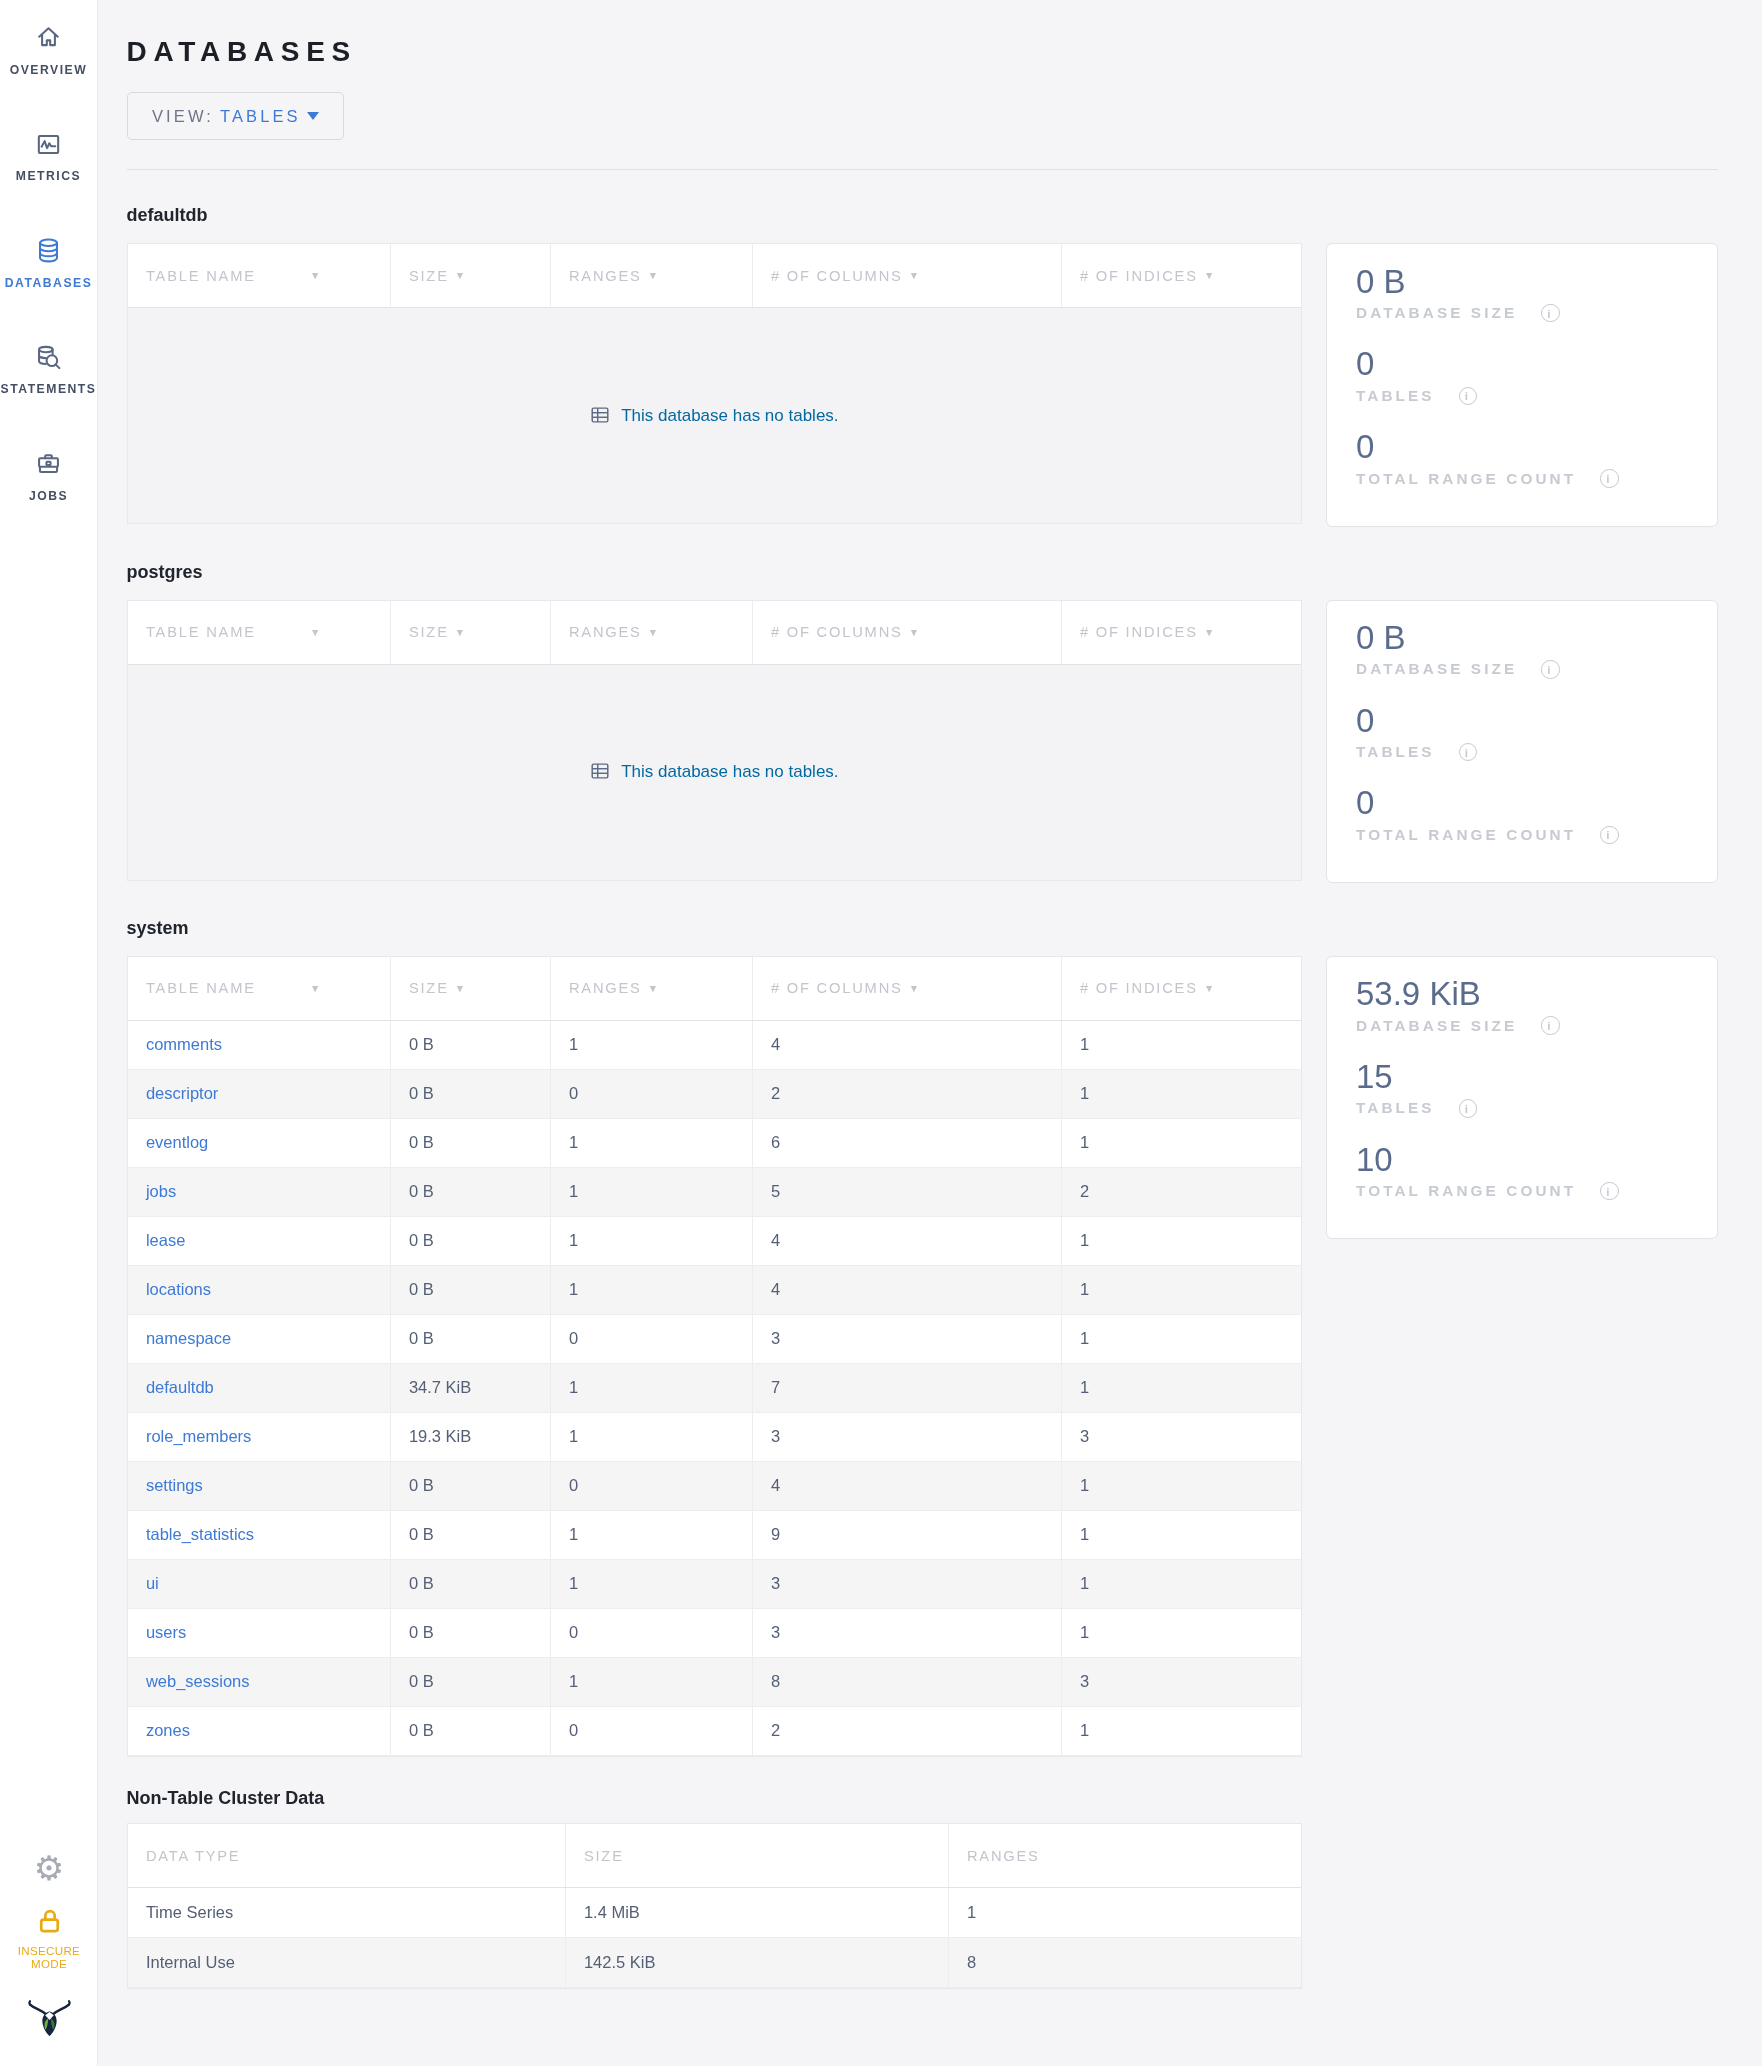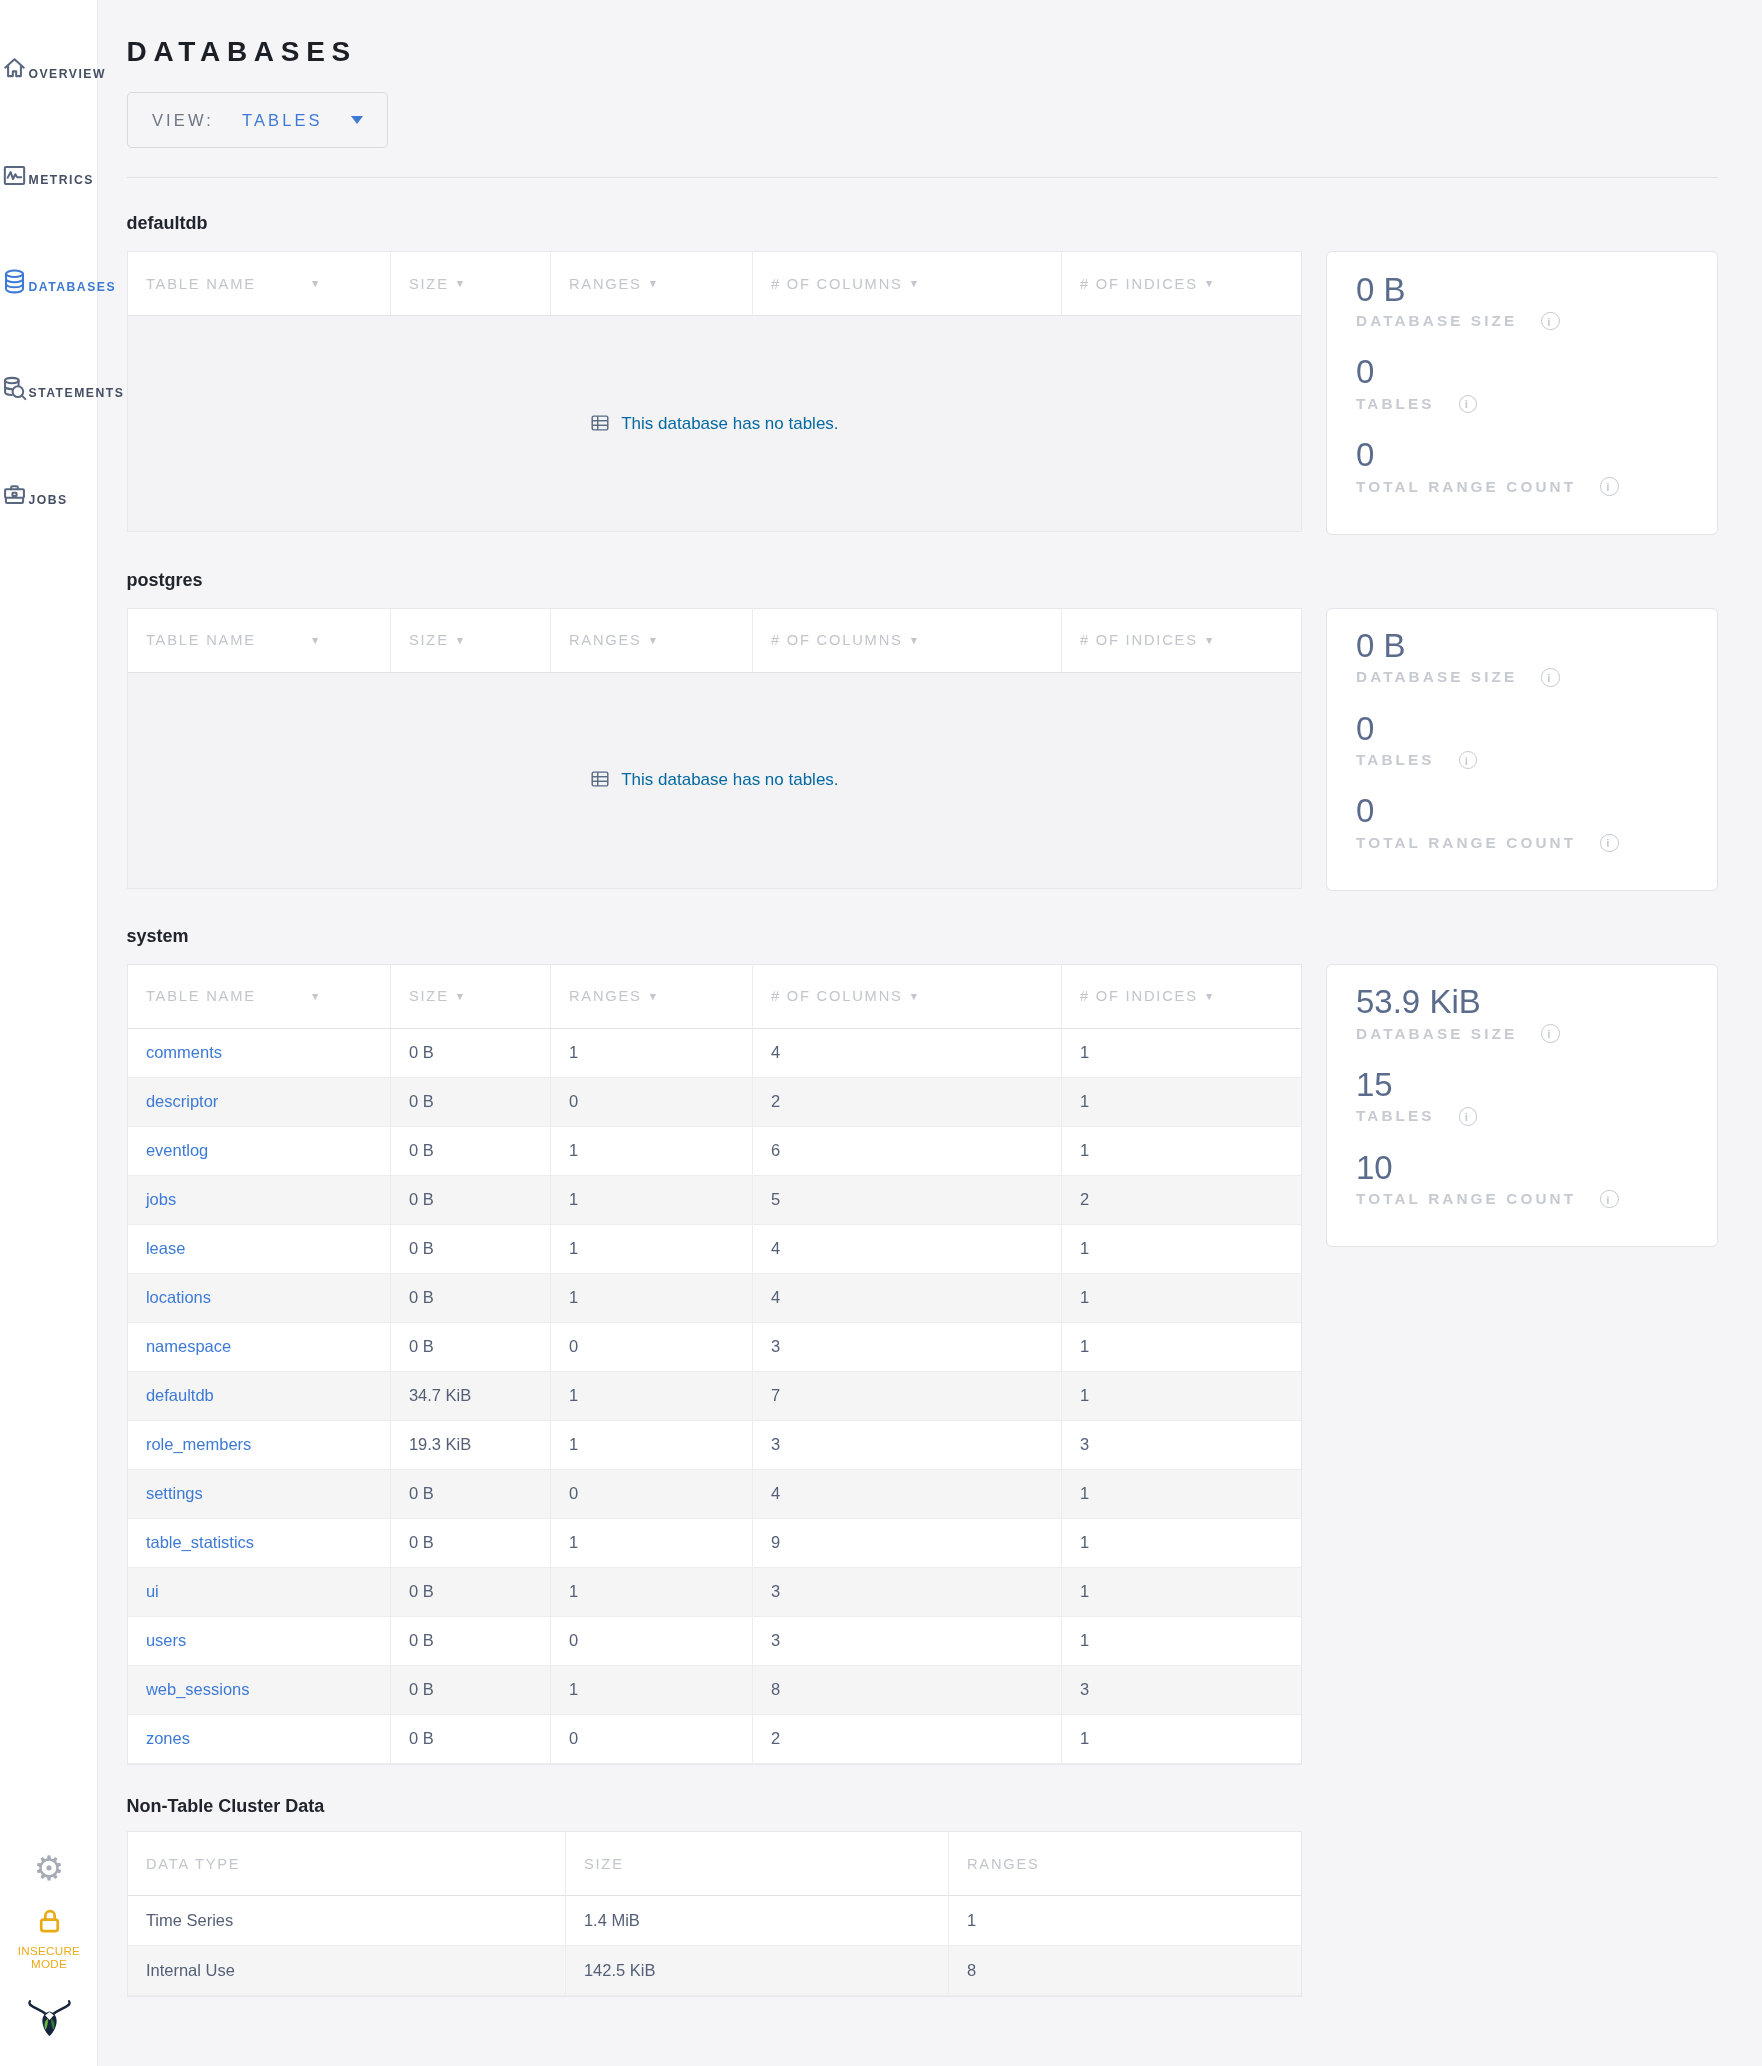--- a/index.html
+++ b/index.html
@@ -14,21 +14,21 @@
 
   
   .sidebar {
     position:absolute; left:0; top:0; bottom:0; width:98px;
     background:#ffffff; border-right:0.6px solid #ebebee;
     display:flex; flex-direction:column; align-items:center;
   }
   .nav { display:flex; flex-direction:column; align-items:center; padding-top:23px; }
   .nav-item {
     width:98px; height:93px; margin-bottom:13.5px;
-    display:flex; flex-direction:row; align-items:center; justify-content:flex-start;
+    display:flex; flex-direction:column; align-items:center; justify-content:flex-start;
     color:#5a6780; cursor:pointer;
   }
   .nav-item svg { width:29px; height:29px; stroke:#5a6780; }
   .nav-item .nav-label {
     margin-top:8.6px; font-size:12.2px; font-weight:700; letter-spacing:1.5px; color:#454f63;
   }
   .nav-item.active svg { stroke:#3d7ad6; }
   .nav-item.active .nav-label { color:#3d7ad6; }
   .icon-stroke { fill:none; stroke-width:1.7; stroke-linecap:round; stroke-linejoin:round; }
 
@@ -41,23 +41,23 @@
   .insecure svg { width:31px; height:31px; stroke:#eaaa15; fill:none; stroke-width:2.1; stroke-linecap:round; }
   .insecure-label { margin-top:4.9px; font-size:11.6px; font-weight:400; letter-spacing:0.3px; color:#eaaa15; text-align:center; }
   .logo { margin-top:24.5px; }
   .logo svg { width:47px; height:51px; }
 
   
   .main { margin-left:99px; padding:26px 45px 0 27.5px; }
   .page-title { font-size:28px; font-weight:700; letter-spacing:6.7px; color:#1c1f26; margin-top:9.8px; }
 
   .view-btn {
-    margin-top:24.5px; height:56px; padding:0 24.5px;
+    margin-top:24.5px; height:48px; padding:0 24.5px;
     border:1.2px solid #d8d9de; border-radius:4.9px; background:transparent;
-    display:inline-flex; align-items:center; gap:28px; cursor:pointer;
+    display:inline-flex; align-items:center; gap:6px; cursor:pointer;
     font-family:"Liberation Sans", sans-serif;
   }
   .view-btn .view-label { font-size:16.5px; letter-spacing:3.1px; color:#6e7685; }
   .view-btn .view-value { font-size:16.5px; letter-spacing:3.1px; color:#3d7ad6; }
   .caret-down { width:0; height:0; border-left:6.7px solid transparent; border-right:6.7px solid transparent; border-top:8px solid #3d7ad6; }
 
   .rule { border:none; border-top:1.2px solid #e0e0e4; margin-top:29px; }
 
   .db-section-title { font-size:18px; font-weight:700; color:#20242c; margin:35px 0 17px; }
   .section-row { display:flex; gap:24.5px; align-items:flex-start; }

